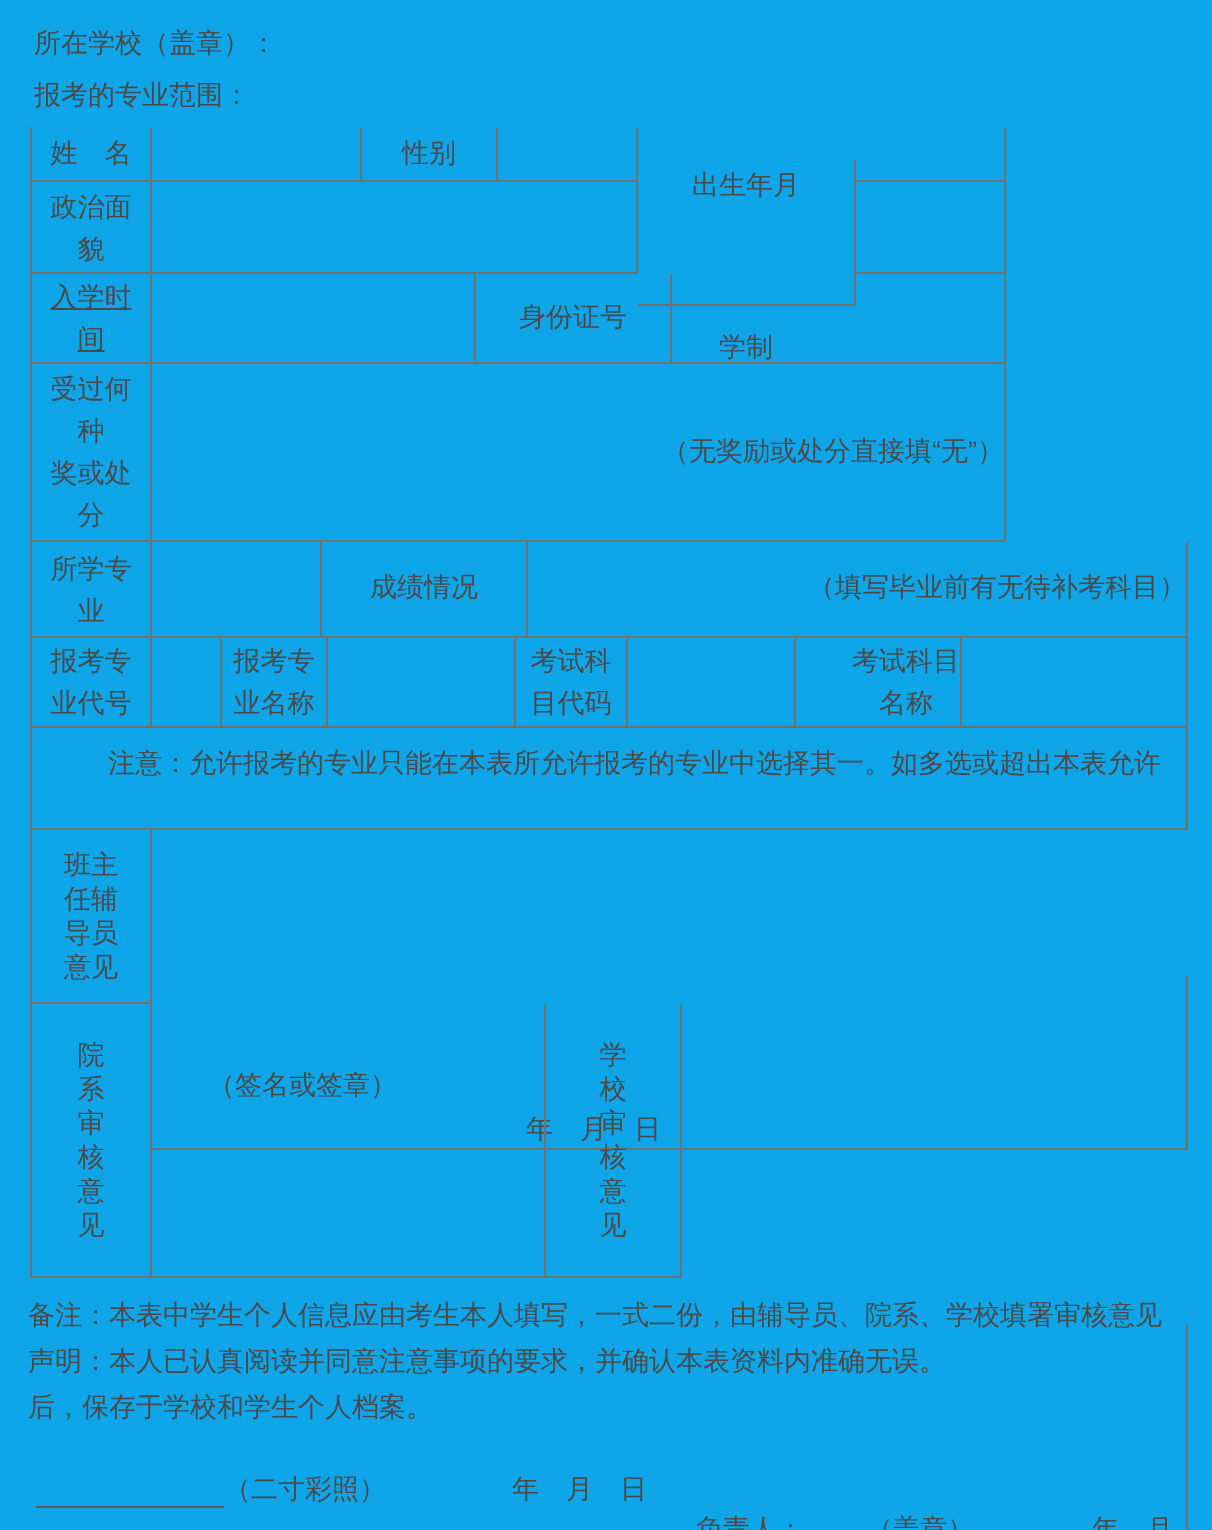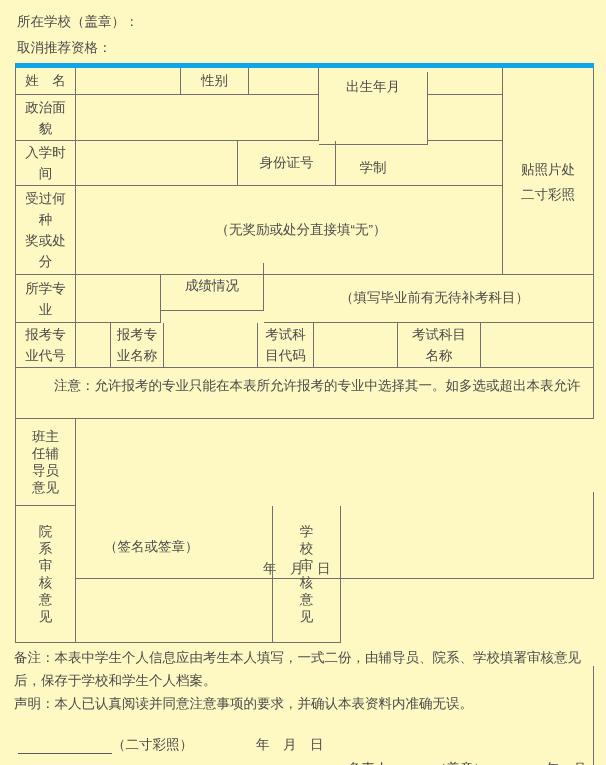--- a/index.html
+++ b/index.html
@@ -1,101 +1,95 @@
 <!DOCTYPE html>
 <html><head>
 <meta charset="utf-8">
 <style>
   html,body{margin:0;padding:0;}
   body{
     width:606px;height:765px;background:#ffffff;
     font-family:"Liberation Sans","DejaVu Sans",sans-serif;
   }
   .page{
-    position:relative;width:606px;height:765px;background:#fef9c3;
+    position:relative;width:606px;height:765px;background:#0ea5e9;
     color:#4a4a4a;font-size:13.5px;line-height:1.35;
     overflow:hidden;
   }
   .hdr{position:absolute;left:17px;white-space:nowrap;}
   .form-table{
     position:absolute;left:15px;top:63px;width:578px;height:575px;
-    border-top:5px solid #0ea5e9;border-left:1px solid #717171;
+    border-top:1px solid #0ea5e9;border-left:1px solid #717171;
   }
   .cell{
     position:absolute;box-sizing:border-box;
     border-right:1px solid #717171;border-bottom:1px solid #717171;
     display:flex;align-items:center;justify-content:center;
     text-align:center;
   }
   .lbl{white-space:pre-line;}
   .lh21{line-height:21px;}
   .lh17{line-height:17px;}
-  .left{justify-content:center;text-align:left;}
+  .left{justify-content:flex-end;text-align:left;}
   .note-cell{flex-direction:column;align-items:stretch;justify-content:flex-start;
     padding:6px 8px 0 38px;text-align:left;line-height:23px;}
   .photo-cell{flex-direction:column;line-height:25px;}
   .photo-inner{margin-top:22px;}
   .rel{position:relative;}
   .abs{position:absolute;white-space:nowrap;}
   .center-line{left:0;right:0;text-align:center;}
   .footer-block{position:absolute;left:14px;top:646px;width:582px;line-height:23px;}
   .sign-row{position:absolute;left:18px;top:736px;display:flex;align-items:flex-end;}
   .sign-line{display:inline-block;width:94px;height:15px;border-bottom:1px solid #5a5a5a;}
   .sign-date{margin-left:63px;}
 </style>
 </head>
 <body>
 
 <div class="page">
 
   <div class="hdr" style="top:13px;">所在学校（盖章）：</div>
-  <div class="hdr" style="top:39px;">取消推荐资格：</div>
+  <div class="hdr" style="top:39px;">报考的专业范围：</div>
 
   <div class="form-table">
 
     <div class="cell" style="left:0;top:0;width:60px;height:27px;">
         <span class="lbl">姓　名</span>
       </div>
     <div class="cell" style="left:60px;top:0;width:105px;height:27px;">
         <span></span>
       </div>
     <div class="cell" style="left:165px;top:0;width:68px;height:27px;">
         <span class="lbl">性别</span>
       </div>
     <div class="cell" style="left:233px;top:0;width:70px;height:27px;">
         <span></span>
       </div>
 
-    <div class="cell rel" style="left:303px;top:4px;width:109px;height:73px;">
+    <div class="cell rel" style="left:303px;top:16px;width:109px;height:73px;font-family:Liberation Mono, monospace;">
       <span class="abs center-line" style="top:6px;">出生年月</span>
       <span class="abs center-line" style="top:39px;margin-top:48px;">学制</span>
     </div>
     <div class="cell" style="left:412px;top:0;width:75px;height:27px;">
         <span></span>
       </div>
 
-    <div class="cell photo-cell" style="left:487px;top:0;width:91px;height:207px;">
-      <div class="photo-inner">
-        <div>贴照片处</div>
-        <div>二寸彩照</div>
-      </div>
-    </div>
 
     <div class="cell" style="left:0;top:27px;width:60px;height:46px;">
         <span class="lbl lh21">政治面
 貌</span>
       </div>
     <div class="cell" style="left:60px;top:27px;width:243px;height:46px;">
         <span></span>
       </div>
     <div class="cell" style="left:412px;top:27px;width:75px;height:46px;">
         <span></span>
       </div>
 
-    <div class="cell" style="left:0;top:73px;width:60px;height:45px;">
+    <div class="cell" style="left:0;top:73px;width:60px;height:45px;text-decoration:underline;">
         <span class="lbl lh21">入学时
 间</span>
       </div>
     <div class="cell" style="left:60px;top:73px;width:162px;height:45px;">
         <span></span>
       </div>
     <div class="cell" style="left:222px;top:73px;width:98px;height:45px;">
         <span class="lbl">身份证号</span>
       </div>
     <div class="cell" style="left:320px;top:73px;width:167px;height:45px;">
@@ -112,21 +106,21 @@
         <span>（无奖励或处分直接填“无”）</span>
       </div>
 
     <div class="cell" style="left:0;top:207px;width:60px;height:48px;">
         <span class="lbl lh21">所学专
 业</span>
       </div>
     <div class="cell" style="left:60px;top:207px;width:85px;height:48px;">
         <span></span>
       </div>
-    <div class="cell" style="left:145px;top:195px;width:103px;height:48px;">
+    <div class="cell" style="left:145px;top:207px;width:103px;height:48px;">
         <span class="lbl">成绩情况</span>
       </div>
     <div class="cell left" style="left:248px;top:207px;width:330px;height:48px;padding-left:12px;">
         <span>（填写毕业前有无待补考科目）</span>
       </div>
 
     <div class="cell" style="left:0;top:255px;width:60px;height:45px;">
         <span class="lbl lh21">报考专
 业代号</span>
       </div>
@@ -140,21 +134,21 @@
     <div class="cell" style="left:148px;top:255px;width:94px;height:45px;">
         <span></span>
       </div>
     <div class="cell" style="left:242px;top:255px;width:56px;height:45px;">
         <span class="lbl lh21">考试科
 目代码</span>
       </div>
     <div class="cell" style="left:298px;top:255px;width:84px;height:45px;">
         <span></span>
       </div>
-    <div class="cell" style="left:382px;top:255px;width:83px;height:45px;">
+    <div class="cell" style="left:382px;top:255px;width:83px;height:45px;justify-content:flex-end;">
         <span class="lbl lh21">考试科目
 名称</span>
       </div>
     <div class="cell" style="left:465px;top:255px;width:113px;height:45px;">
         <span></span>
       </div>
 
     <div class="cell note-cell" style="left:0;top:300px;width:578px;height:51px;">
       <div>注意：允许报考的专业只能在本表所允许报考的专业中选择其一。如多选或超出本表允许</div>
     </div>
@@ -191,22 +185,22 @@
       <span class="abs" style="left:7px;top:94px;">负责人：</span>
       <span class="abs" style="left:92px;top:94px;">（盖章）</span>
       <span class="abs" style="left:205px;top:94px;">年　月</span>
 
     </div>
 
   </div>
 
   <div class="footer-block">
     <div>备注：本表中学生个人信息应由考生本人填写，一式二份，由辅导员、院系、学校填署审核意见</div>
+    <div>声明：本人已认真阅读并同意注意事项的要求，并确认本表资料内准确无误。</div>
     <div>后，保存于学校和学生个人档案。</div>
-    <div>声明：本人已认真阅读并同意注意事项的要求，并确认本表资料内准确无误。</div>
   </div>
 
   <div class="sign-row">
     <span class="sign-line"></span>
     <span>（二寸彩照）</span>
     <span class="sign-date">年　月　日</span>
   </div>
 
 </div>
 

